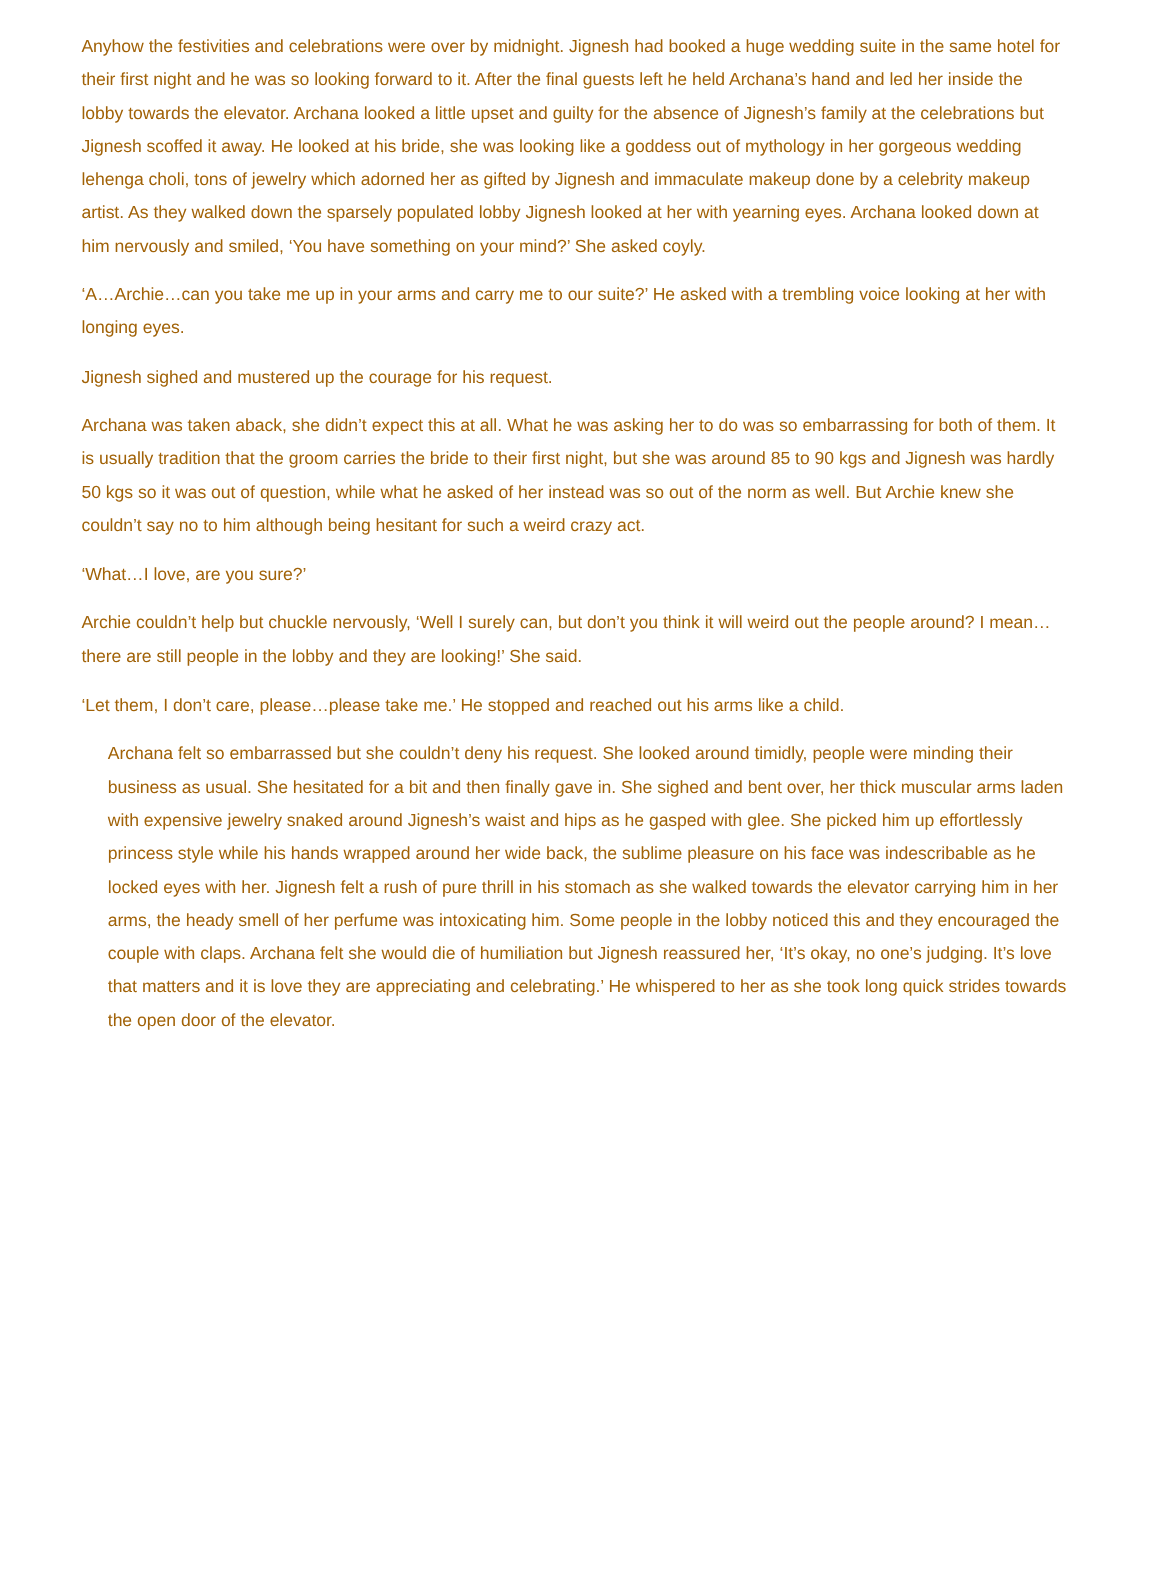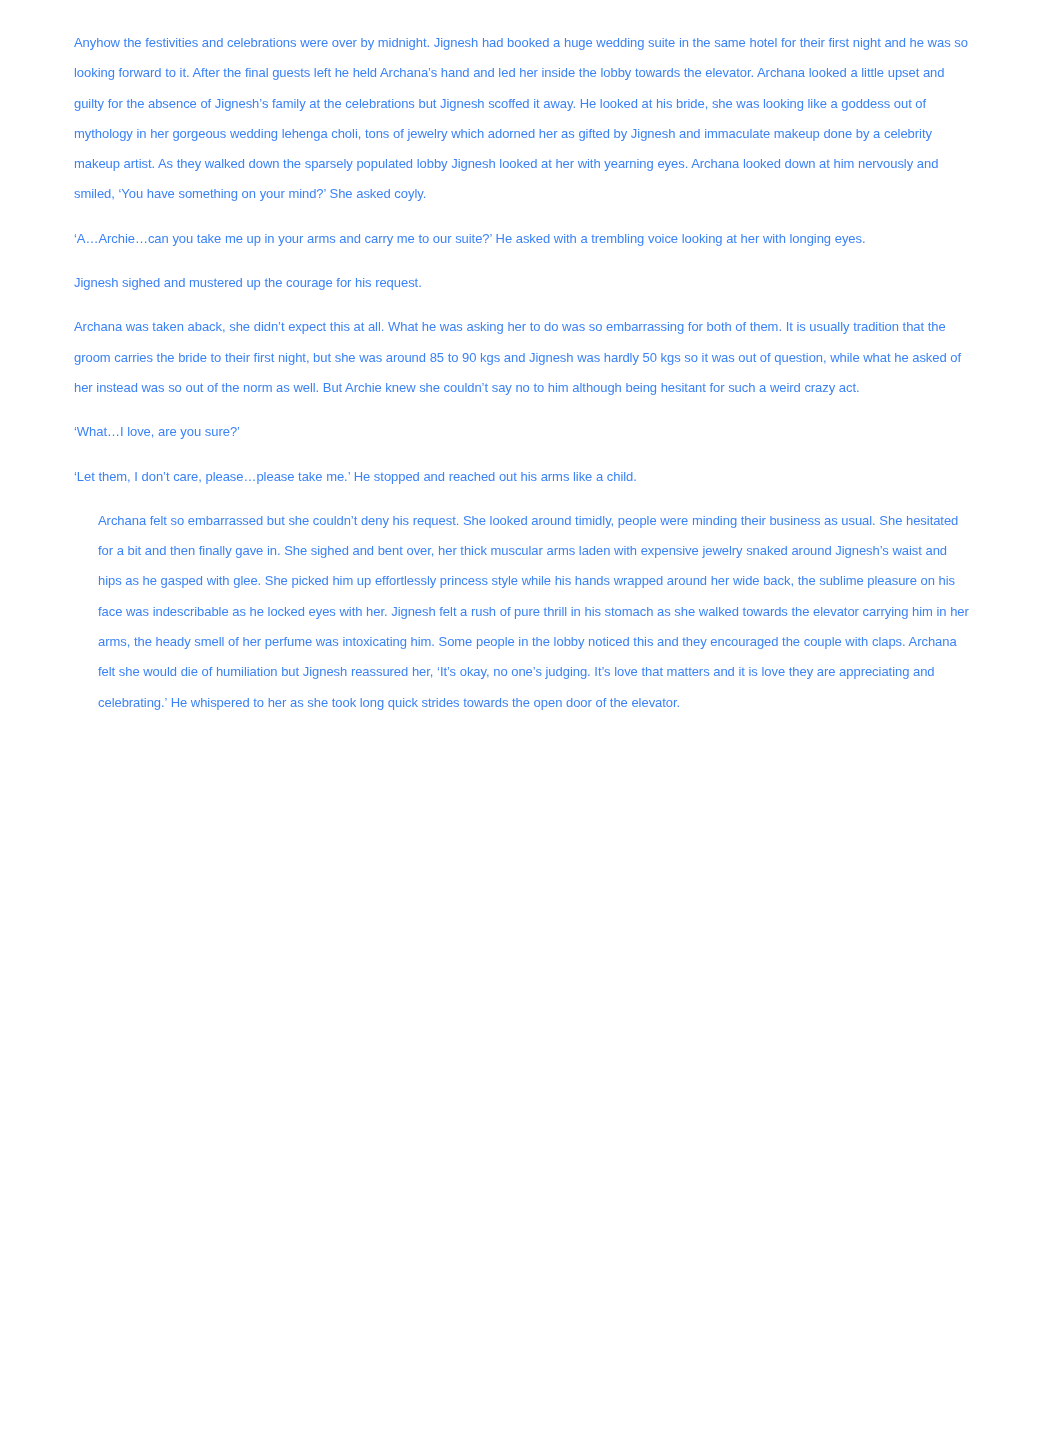--- a/index.html
+++ b/index.html
@@ -19,23 +19,23 @@
     box-sizing: border-box;
     overflow: hidden;
   }
   .text-column {
     position: absolute;
     left: 74px;
     top: 28px;
     width: 897px;
   }
   .para {
-    font-size: 13px;
+    font-size: 16px;
     line-height: 30.3px;
-    color: #3b82f6;
+    color: #a16207;
     margin: 0 0 14px 0;
     text-align: left;
     letter-spacing: -0.05px;
     word-spacing: 0.1px;
     font-weight: 400;
     -webkit-font-smoothing: antialiased;
   }
   .para:last-child {
     margin-bottom: 0;
     margin-left: 24px;
@@ -44,16 +44,17 @@
 </head>
 <body>
 
 <div class="page">
   <div class="text-column">
     <p class="para">Anyhow the festivities and celebrations were over by midnight. Jignesh had booked a huge wedding suite in the same hotel for their first night and he was so looking forward to it. After the final guests left he held Archana’s hand and led her inside the lobby towards the elevator. Archana looked a little upset and guilty for the absence of Jignesh’s family at the celebrations but Jignesh scoffed it away. He looked at his bride, she was looking like a goddess out of mythology in her gorgeous wedding lehenga choli, tons of jewelry which adorned her as gifted by Jignesh and immaculate makeup done by a celebrity makeup artist. As they walked down the sparsely populated lobby Jignesh looked at her with yearning eyes. Archana looked down at him nervously and smiled, ‘You have something on your mind?’ She asked coyly.</p>
     <p class="para">‘A…Archie…can you take me up in your arms and carry me to our suite?’ He asked with a trembling voice looking at her with longing eyes.</p>
     <p class="para">Jignesh sighed and mustered up the courage for his request.</p>
     <p class="para">Archana was taken aback, she didn’t expect this at all. What he was asking her to do was so embarrassing for both of them. It is usually tradition that the groom carries the bride to their first night, but she was around 85 to 90 kgs and Jignesh was hardly 50 kgs so it was out of question, while what he asked of her instead was so out of the norm as well. But Archie knew she couldn’t say no to him although being hesitant for such a weird crazy act.</p>
     <p class="para">‘What…I love, are you sure?’</p>
+    <p class="para">Archie couldn’t help but chuckle nervously, ‘Well I surely can, but don’t you think it will weird out the people around? I mean…there are still people in the lobby and they are looking!’ She said.</p>
     <p class="para">‘Let them, I don’t care, please…please take me.’ He stopped and reached out his arms like a child.</p>
     <p class="para">Archana felt so embarrassed but she couldn’t deny his request. She looked around timidly, people were minding their business as usual. She hesitated for a bit and then finally gave in. She sighed and bent over, her thick muscular arms laden with expensive jewelry snaked around Jignesh’s waist and hips as he gasped with glee. She picked him up effortlessly princess style while his hands wrapped around her wide back, the sublime pleasure on his face was indescribable as he locked eyes with her. Jignesh felt a rush of pure thrill in his stomach as she walked towards the elevator carrying him in her arms, the heady smell of her perfume was intoxicating him. Some people in the lobby noticed this and they encouraged the couple with claps. Archana felt she would die of humiliation but Jignesh reassured her, ‘It’s okay, no one’s judging. It’s love that matters and it is love they are appreciating and celebrating.’ He whispered to her as she took long quick strides towards the open door of the elevator.</p>
   </div>
 </div>
 
 </body></html>

